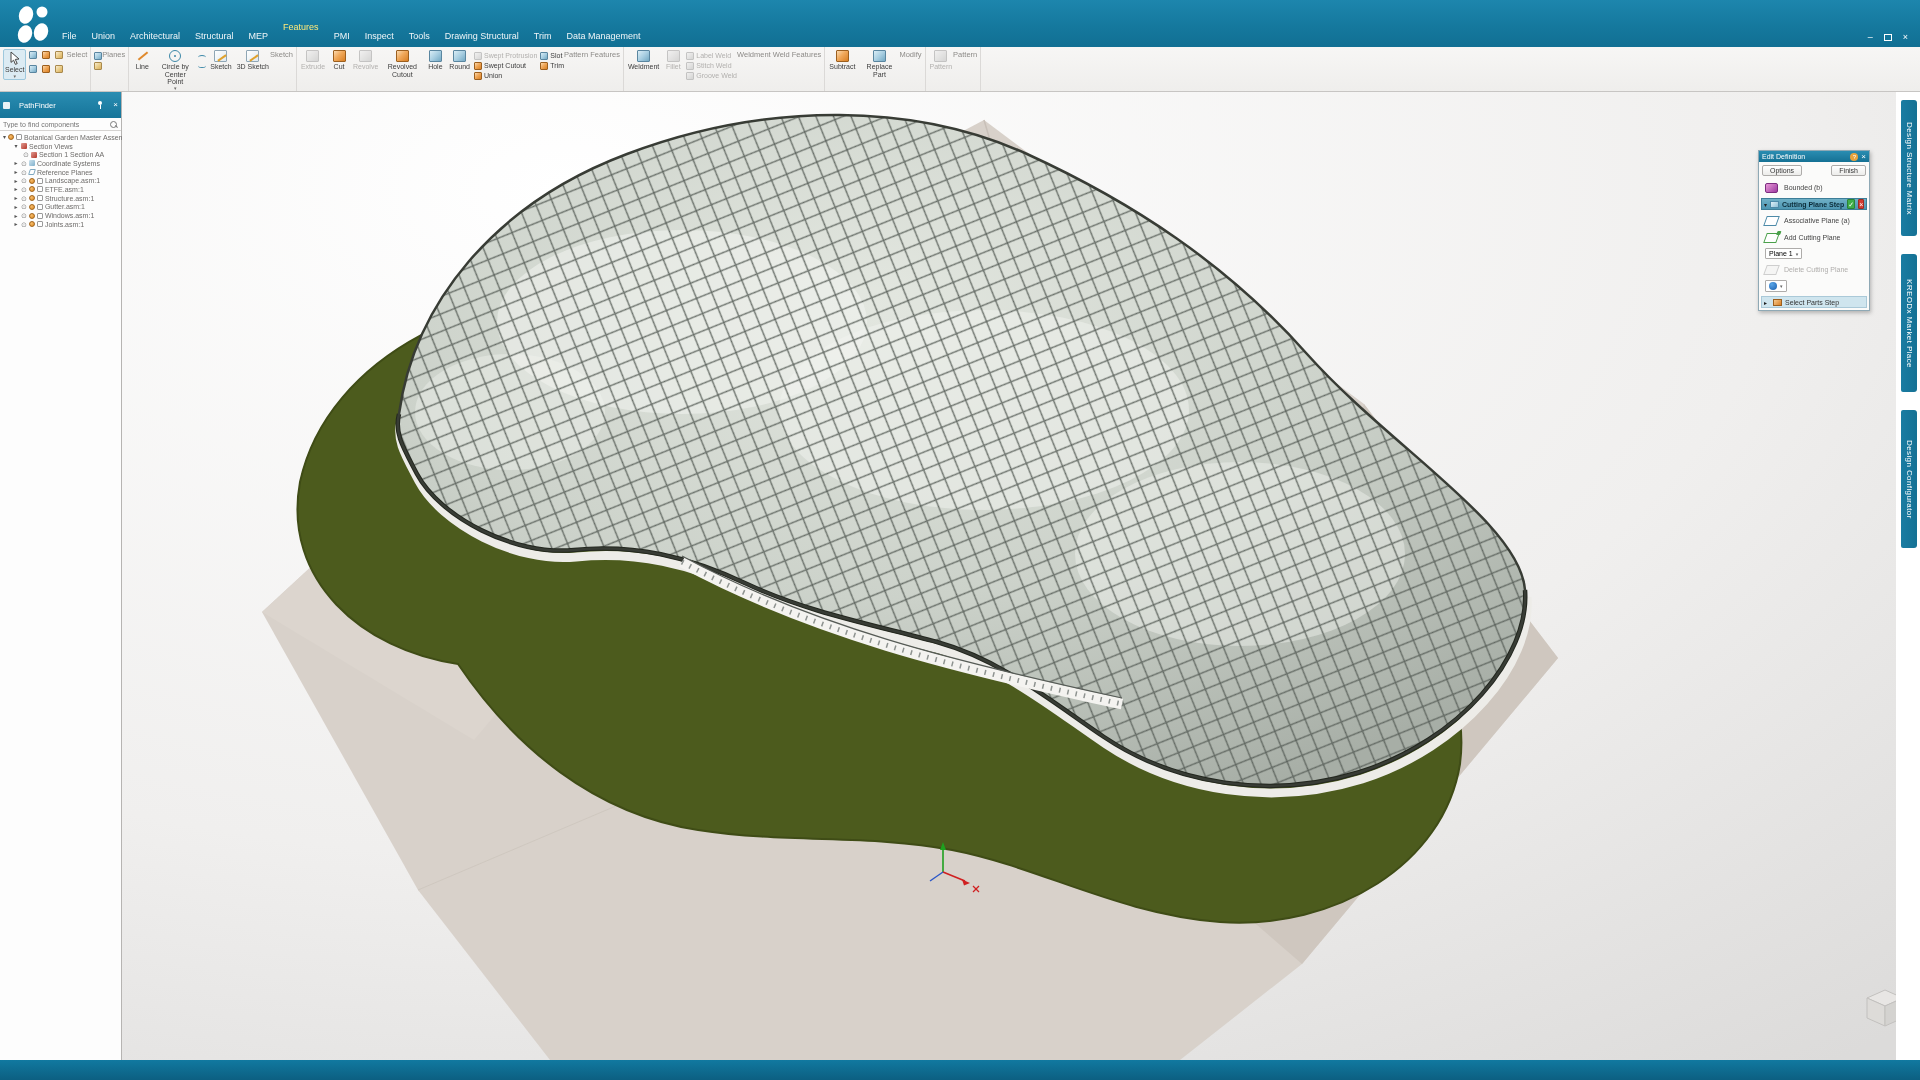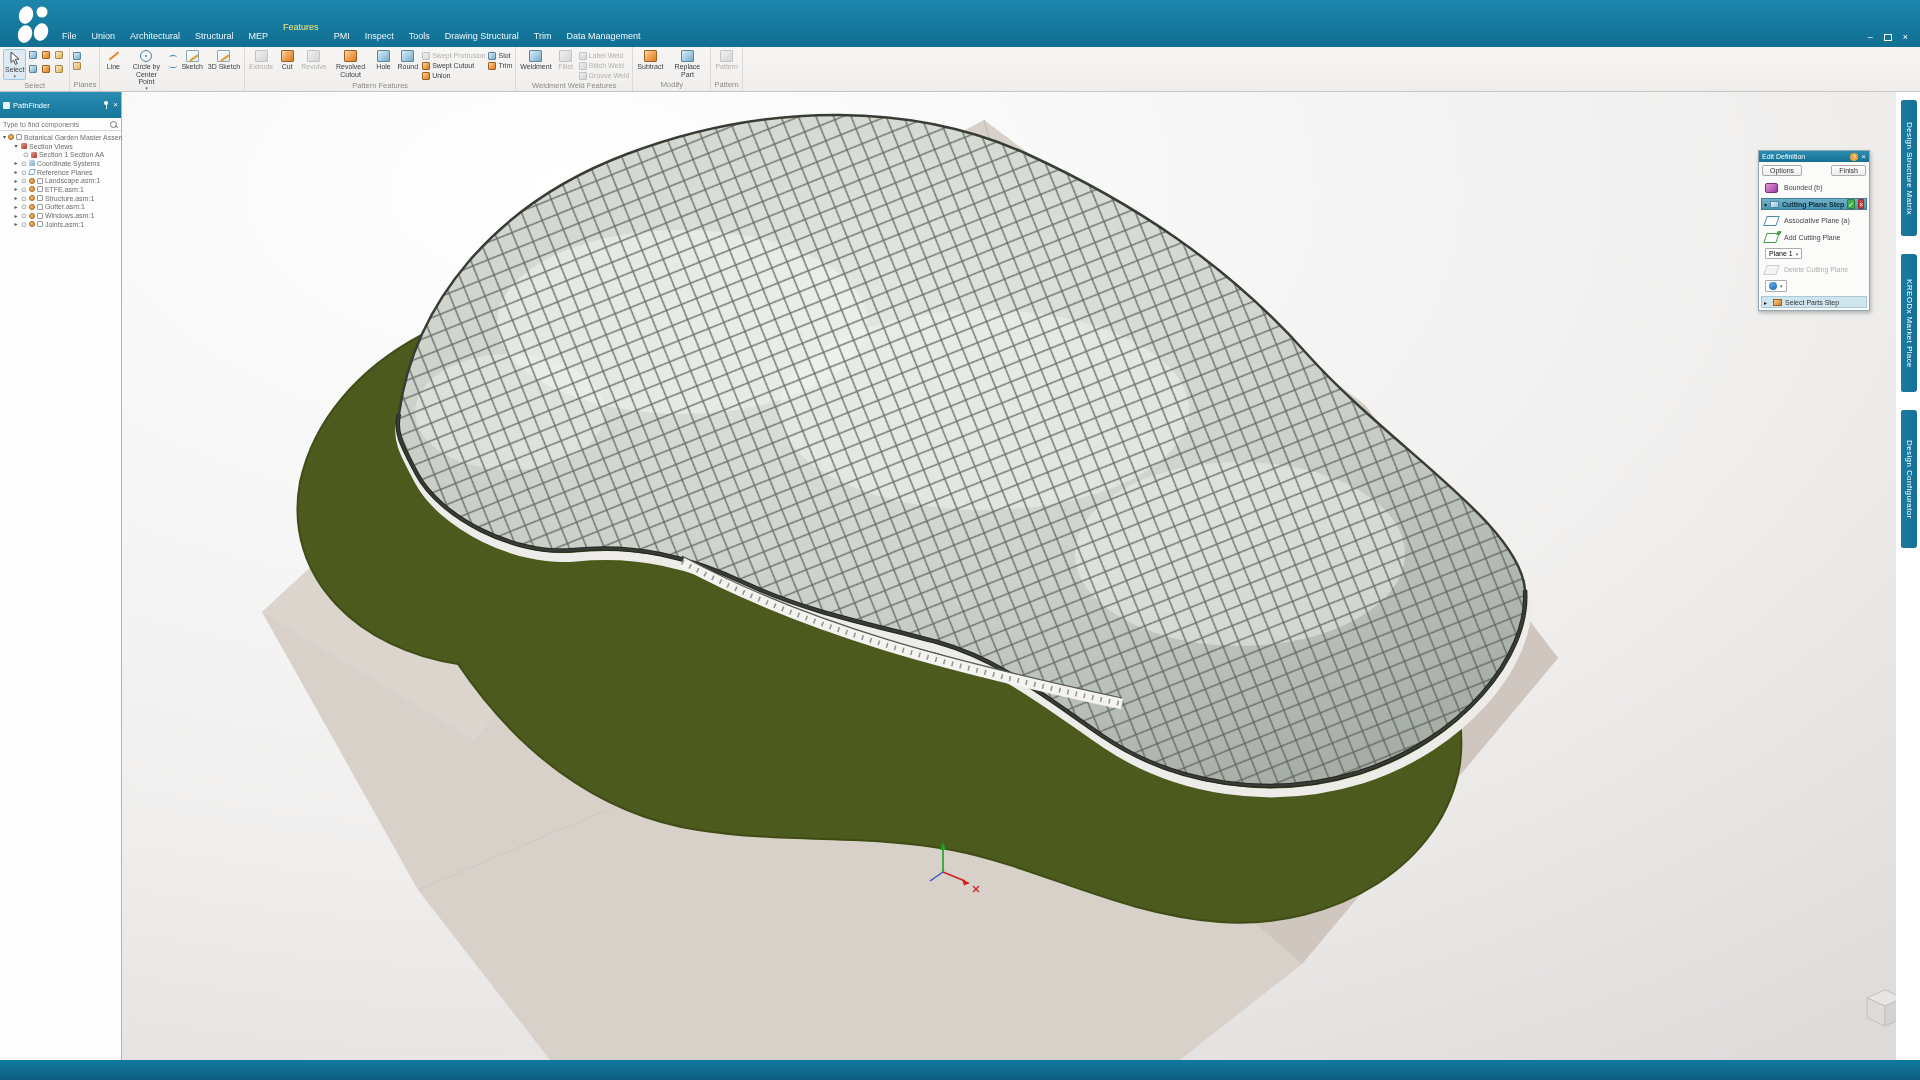--- a/index.html
+++ b/index.html
@@ -16,21 +16,21 @@
   .menubar { position:absolute; left:62px; bottom:2px; height:18px; display:flex; gap:15px; align-items:center; }
   .menubar .mitem { color:rgba(255,255,255,.93); font-size:9px; cursor:default; white-space:nowrap; }
   .menubar .mitem.active { color:#ffe97a; border-bottom:1px solid #ffe97a; padding-bottom:18px; }
   .wincontrols { position:absolute; right:12px; bottom:5px; display:flex; gap:11px; align-items:center; }
   .wc { color:#fff; font-size:9px; line-height:9px; cursor:default; }
   .wc-box { width:8px; height:7px; border:1px solid #fff; }
 
   
   .ribbon { position:absolute; top:47px; left:0; width:1920px; height:45px;
     background:linear-gradient(#f7f6f5,#efeeec); border-bottom:1px solid #c7c5c3; display:flex; }
-  .rgroup { display:flex; flex-direction:column; border-right:1px solid #dbd9d7; padding:2px 3px 0 3px; }
+  .rgroup { display:flex; flex-direction:row; border-right:1px solid #dbd9d7; padding:2px 3px 0 3px; }
   .gcontent { display:flex; gap:3px; align-items:flex-start; flex:1; }
   .glabel { font-size:7.5px; color:#8d8b88; text-align:center; padding:1px 0 2px 0; white-space:nowrap; }
   .btn-big { display:flex; flex-direction:column; align-items:center; max-width:40px; min-width:20px;
     padding:1px 1px; border-radius:2px; cursor:default; }
   .btn-big.sel { background:#dcebf3; border:1px solid #9ec8dd; }
   .btn-big .lbl { font-size:7px; color:#3c3c3c; text-align:center; line-height:1.1; margin-top:1px; }
   .btn-big .dd { font-size:5px; color:#6d6b69; line-height:4px; }
   .btn-big.dis .lbl { color:#b2b0ae; }
   .btn-big.dis .ic { filter:grayscale(1); opacity:.45; }
   .minigrid { display:grid; grid-template-columns:repeat(3,11px); grid-auto-rows:12px; gap:2px; padding-top:2px; }
@@ -51,21 +51,21 @@
   .ic-circle::after { content:""; position:absolute; left:4px; top:4px; width:2px; height:2px; background:#3d88a8; border-radius:50%; }
   .ic-pencil { background:linear-gradient(135deg,#ffffff,#dfe9f0); border:1px solid #8fa6b5; border-radius:1px; }
   .ic-pencil::before { content:""; position:absolute; left:2px; top:6px; width:10px; height:2px; background:#e0a22d; transform:rotate(-35deg); }
   .mic-arc { border-top:1.5px solid #3d88a8; border-radius:50% 50% 0 0; height:5px !important; margin-top:3px; }
   .mic-spline { border-bottom:1.5px solid #3d88a8; border-radius:0 0 50% 50%; height:5px !important; }
   .cursor-svg { display:block; }
 
   
   .pathfinder { position:absolute; top:92px; left:0; width:122px; height:968px; background:#fdfdfd;
     border-right:1px solid #b6b4b2; }
-  .pf-header { height:26px; background:linear-gradient(#2a8db2,#16759a); display:flex; align-items:center; padding:12px 3px; gap:3px; }
+  .pf-header { height:26px; background:linear-gradient(#2a8db2,#16759a); display:flex; align-items:center; padding:12px 3px; gap:9px; }
   .pf-hicon { width:7px; height:7px; background:#fff; border-radius:1px; opacity:.9; }
   .pf-title { color:#fff; font-size:7.5px; flex:1; }
   .pf-pin { position:relative; width:8px; height:8px; cursor:default; }
   .pf-pin::before { content:""; position:absolute; left:2px; top:0; width:4px; height:4px; background:#fff; border-radius:50%; }
   .pf-pin::after { content:""; position:absolute; left:3.5px; top:4px; width:1px; height:4px; background:#fff; }
   .pf-x { color:#fff; font-size:8px; line-height:8px; cursor:default; }
   .pf-search { height:13px; border-bottom:1px solid #d5d3d1; display:flex; align-items:center; padding:0 3px; gap:2px; }
   .pf-search input { flex:1; border:none; outline:none; background:transparent; font-size:7px; color:#555;
     font-family:"Liberation Sans", sans-serif; min-width:0; }
   .pf-mag { position:relative; width:9px; height:9px; flex:0 0 auto; cursor:default; }

